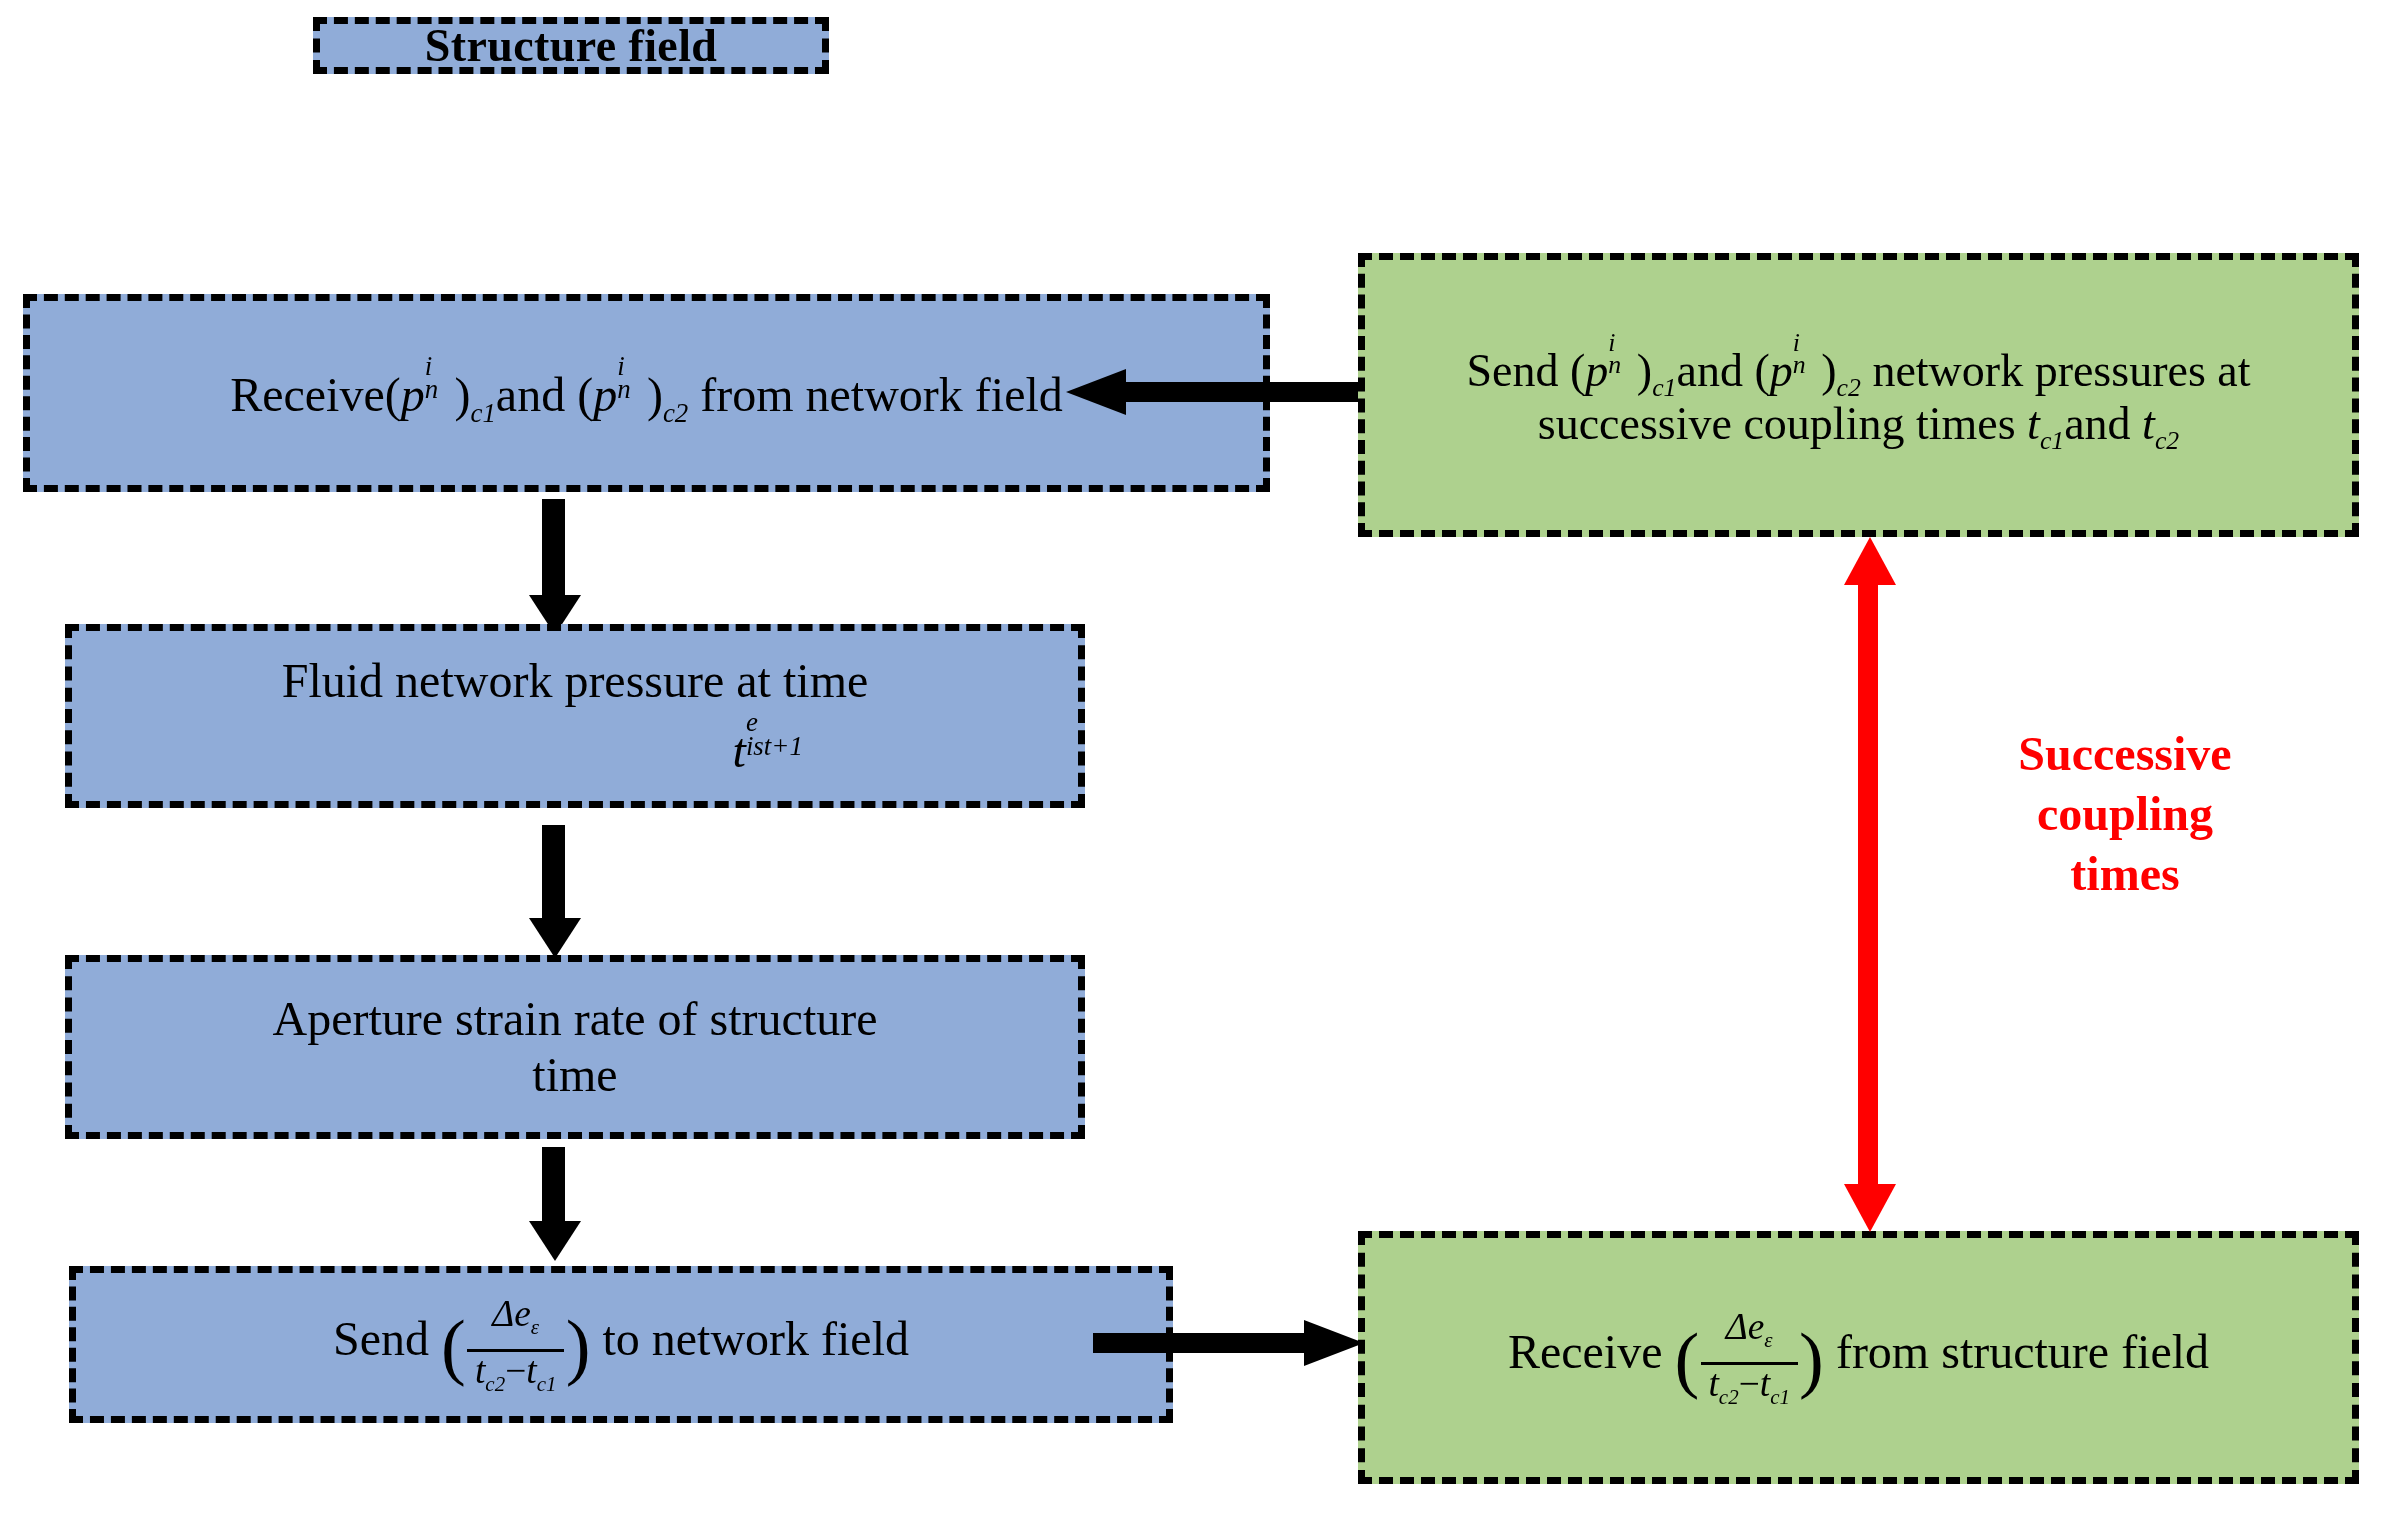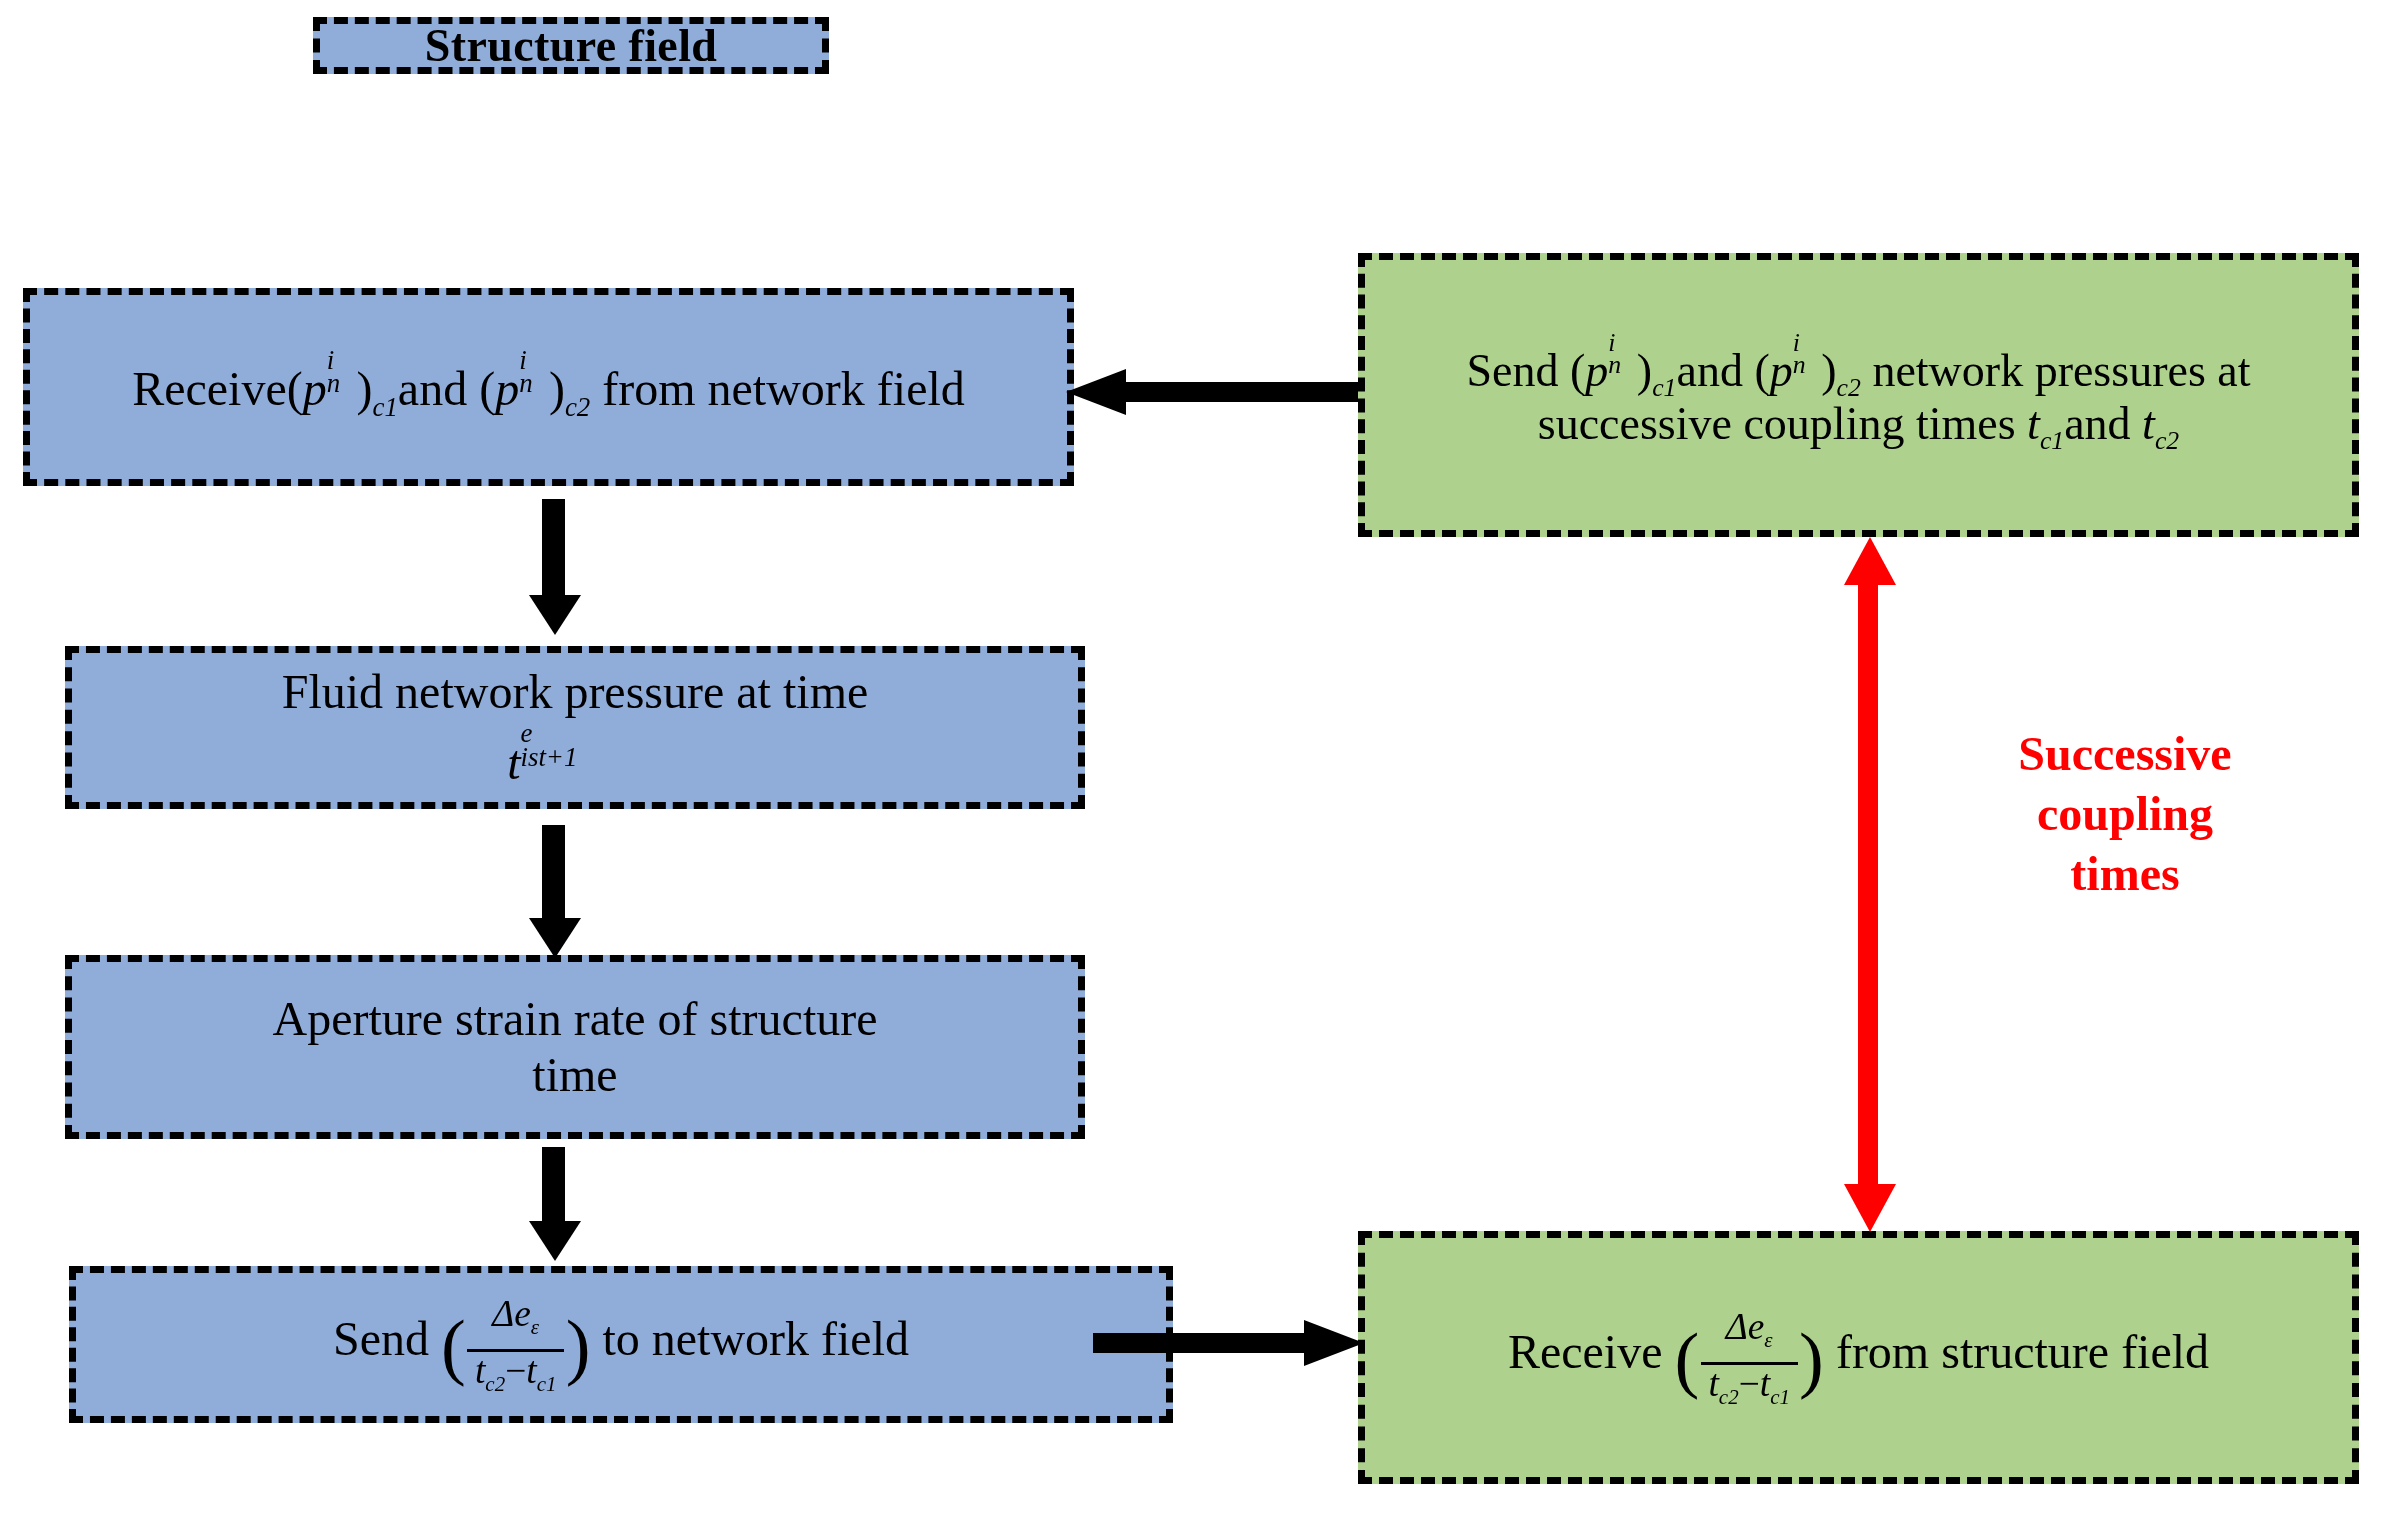--- a/index.html
+++ b/index.html
@@ -90,34 +90,34 @@
 </head>
 <body>
 
 <div id="canvas">
 
   <div class="node blue hdr" style="left:313px; top:17px; width:516px; height:57px;">
     <span>Structure field</span>
   </div>
 
 
-  <div class="node blue" style="left:23px; top:288px; width:1051px; height:198px;">
+  <div class="node blue" style="left:23px; top:294px; width:1247px; height:198px;">
     <div class="body-txt">
       <span>Receive</span>(<span class="mi">p</span><span class="ss"><span class="u">i</span><span class="d">n</span></span>)<span class="sub">c1</span><span>and</span>
       (<span class="mi">p</span><span class="ss"><span class="u">i</span><span class="d">n</span></span>)<span class="sub">c2</span>
       <span>from network field</span>
     </div>
   </div>
 
   <div class="arrow">
     <div class="v-line" style="left:542px; top:499px; width:23px; height:107px;"></div>
     <div class="v-head" style="left:529px; top:595px; border-top:40px solid #000;"></div>
   </div>
 
-  <div class="node blue" style="left:65px; top:646px; width:1020px; height:163px;">
+  <div class="node blue" style="left:65px; top:624px; width:1020px; height:184px;text-align:right;">
     <div class="body-txt">
       <div>Fluid network pressure at time</div>
       <div style="margin-top:10.7px;">
         <span class="mi">t</span><span class="ss wide"><span class="u">e</span><span class="d">ist+1</span></span>
       </div>
     </div>
   </div>
 
   <div class="arrow">
     <div class="v-line" style="left:542px; top:825px; width:23px; height:104px;"></div>

